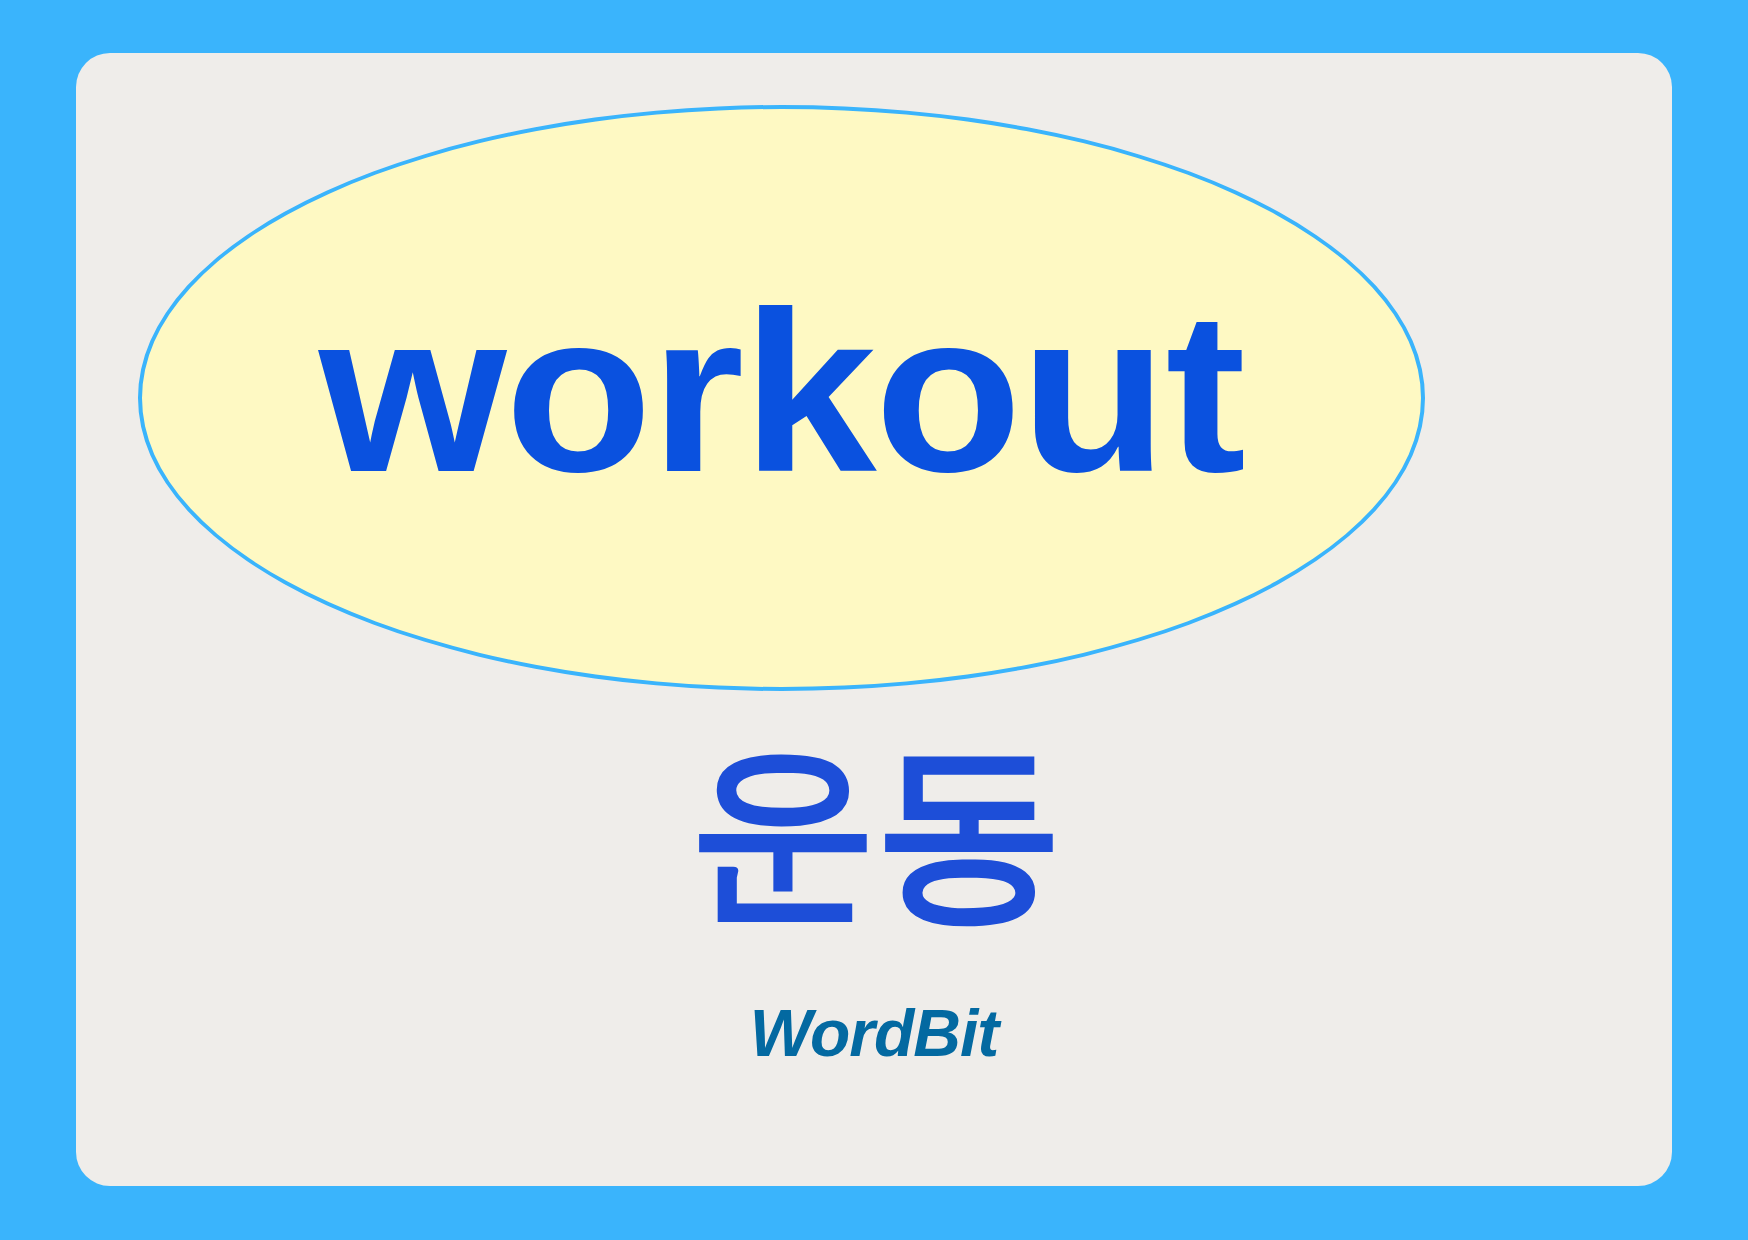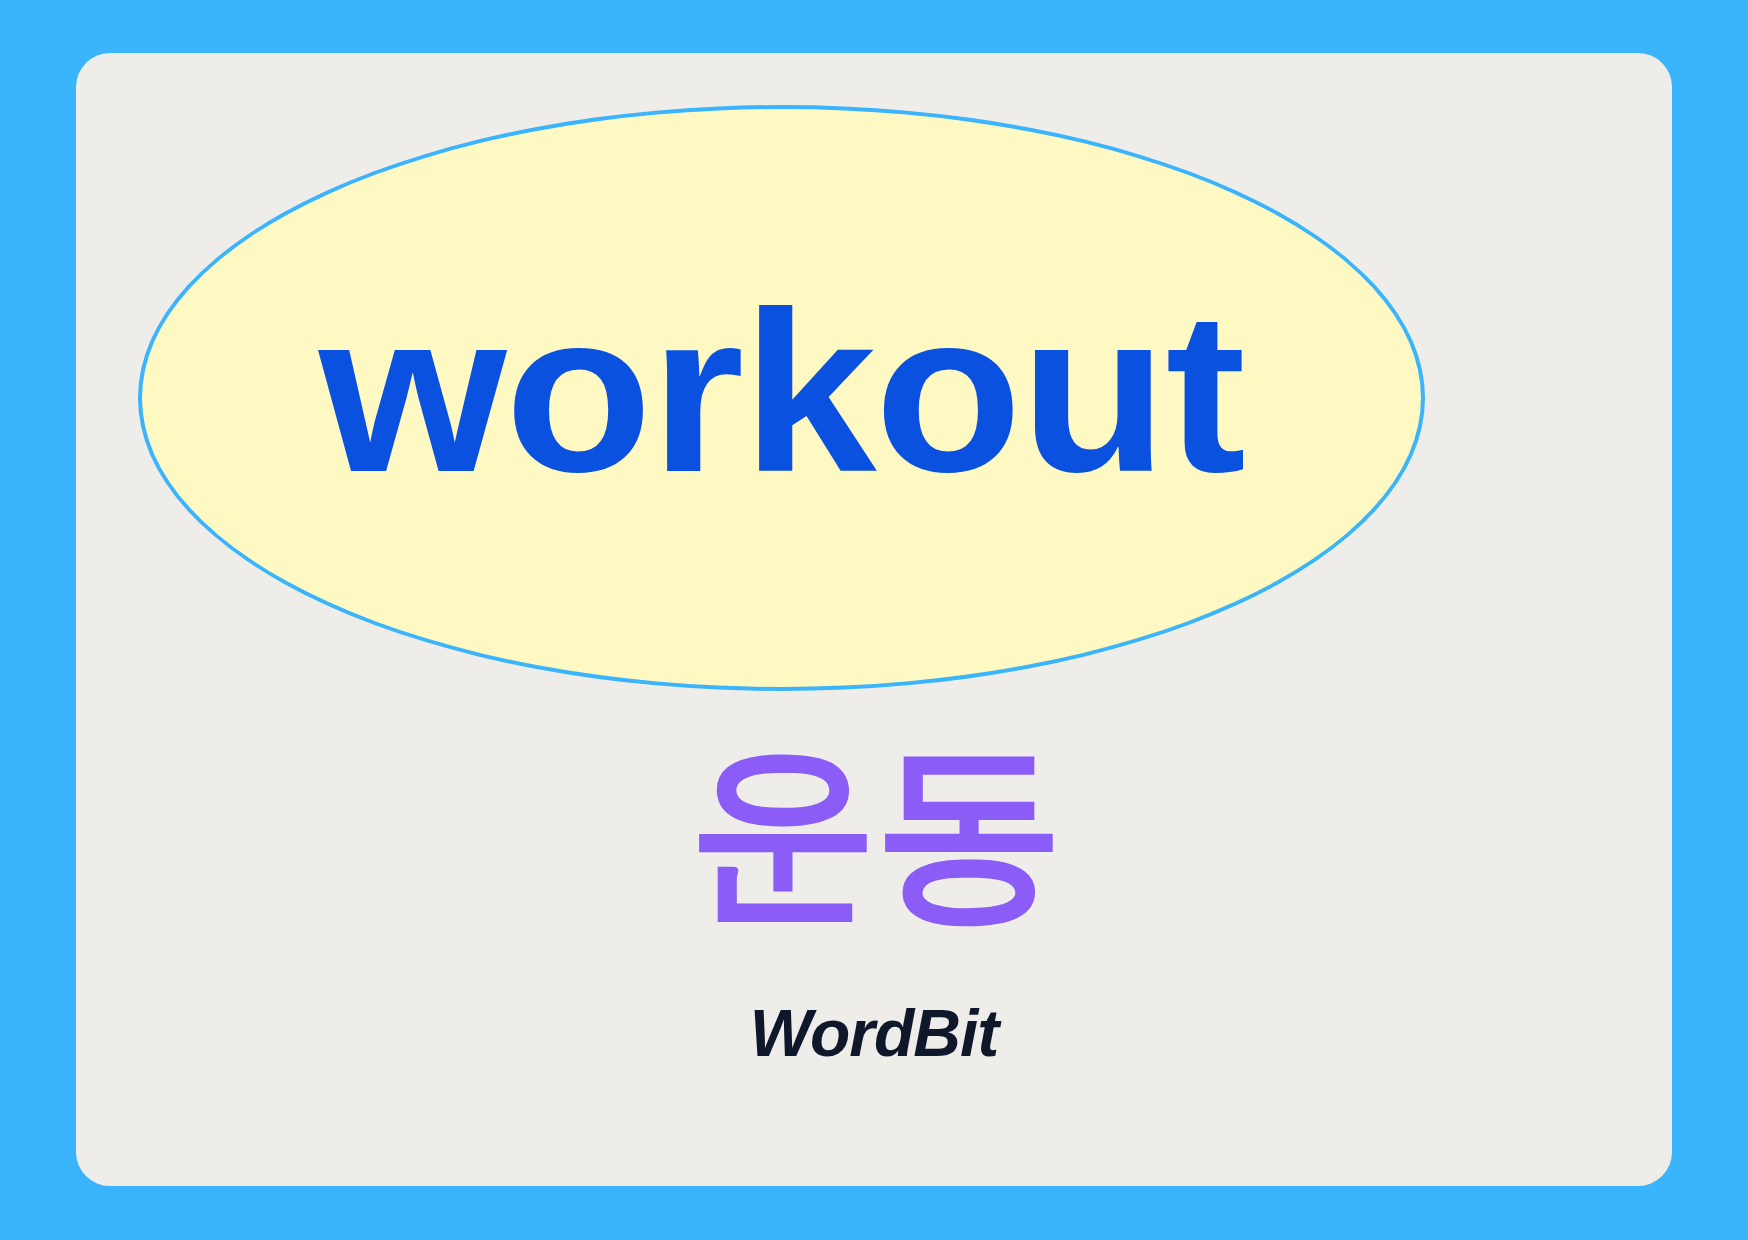--- a/index.html
+++ b/index.html
@@ -58,38 +58,38 @@
   #translation-text {
     position:absolute;
     left:0;
     top:683px;
     width:100%;
     text-align:center;
     font-family:"DejaVu Sans", sans-serif;
     font-weight:bold;
     font-size:190px;
     line-height:1;
-    color:#8b5cf6;
+    color:#1d4ed8;
     letter-spacing:-4px;
     white-space:nowrap;
   }
 
   
   #brand-wordmark {
     position:absolute;
     left:0;
     top:947px;
     width:100%;
     text-align:center;
     font-family:"Liberation Sans", sans-serif;
     font-weight:bold;
     font-style:italic;
     font-size:66px;
     line-height:1;
-    color:#0f172a;
+    color:#0369a1;
     letter-spacing:-1px;
     white-space:nowrap;
   }
 </style>
 </head>
 <body>
 
 <div id="flashcard">
 
   <div id="word-ellipse">

